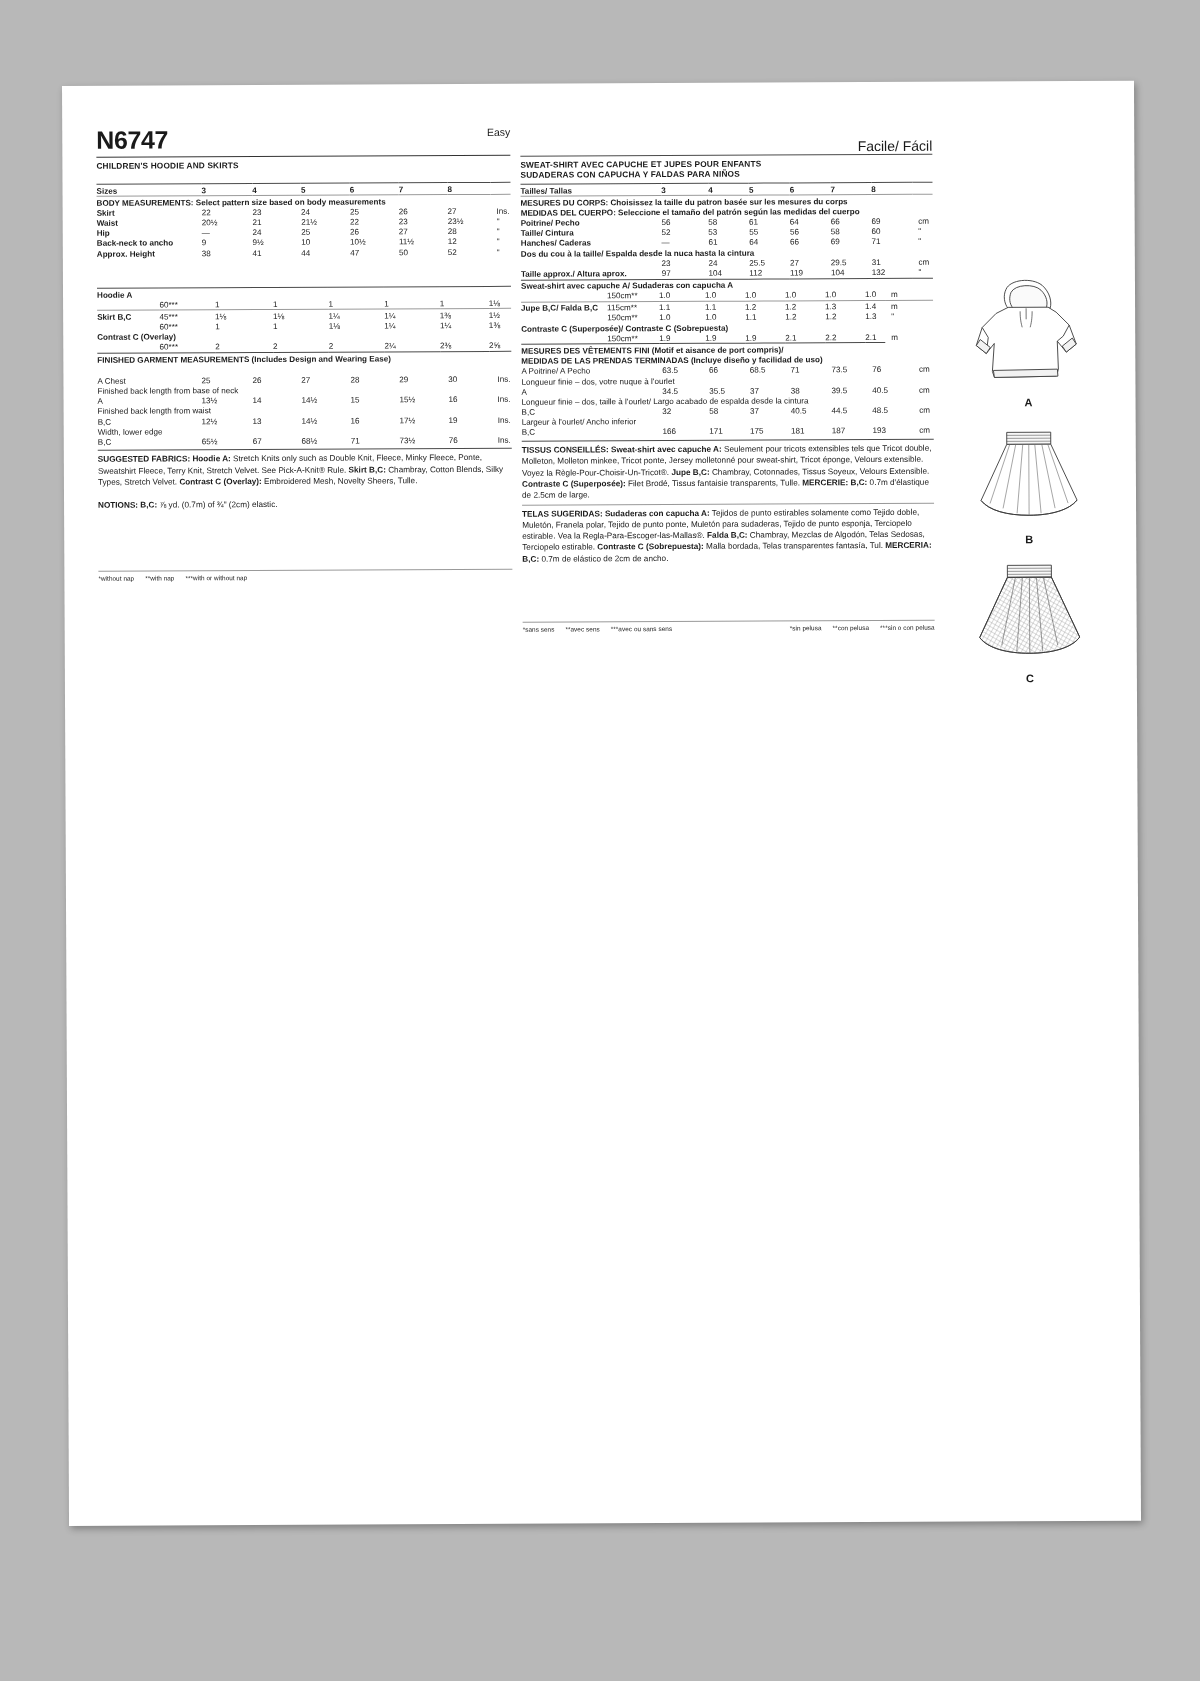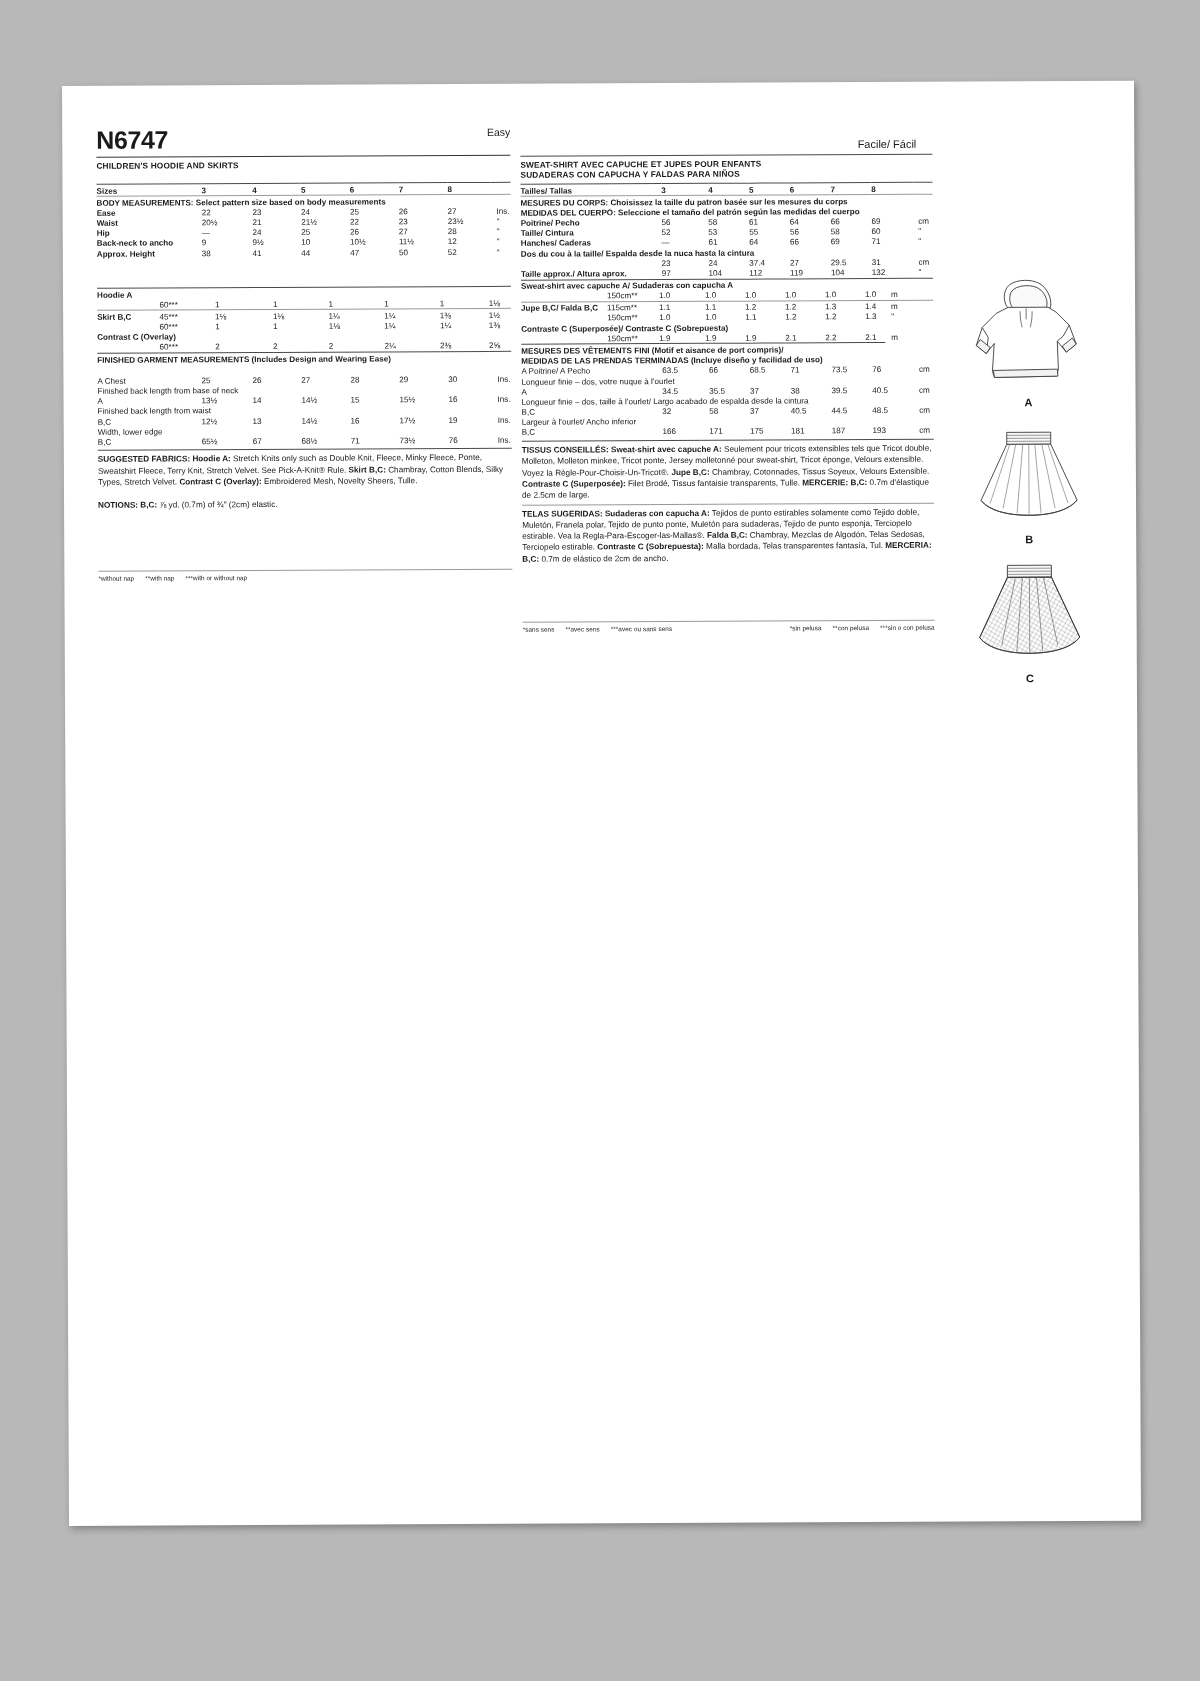--- a/index.html
+++ b/index.html
@@ -60,23 +60,23 @@
   .easy {
     position: absolute;
     right: 0;
     top: 0;
     font-size: 10.5px;
     color: #1a1a1a;
     margin-left: 44px;
   }
   .facile {
     position: absolute;
-    right: 16px;
+    right: 0;
     top: 14px;
-    font-size: 11px;
+    font-size: 14px;
     color: #1a1a1a;
   }
 
   
   table.t {
     width: 100%;
     border-collapse: collapse;
     font-size: 8.1px;
     color: #1a1a1a;
   }
@@ -154,21 +154,21 @@
           <td class="b num">6</td>
           <td class="b num">7</td>
           <td class="b num">8</td>
           <td class="unit"></td>
         </tr>
         <tr class="rthin">
           <td class="b" colspan="8">BODY MEASUREMENTS: Select pattern size based on body measurements</td>
         </tr>
 
         <tr>
-          <td class="b lbl">Ease</td>
+          <td class="b lbl">Skirt</td>
           <td class="num">22</td>
           <td class="num">23</td>
           <td class="num">24</td>
           <td class="num">25</td>
           <td class="num">26</td>
           <td class="num">27</td>
           <td class="unit">Ins.</td>
         </tr>
         <tr>
           <td class="b lbl">Waist</td>
@@ -441,21 +441,21 @@
           <td class="num">71</td>
           <td class="unit">"</td>
         </tr>
         <tr>
           <td class="b" colspan="8">Dos du cou à la taille/ Espalda desde la nuca hasta la cintura</td>
         </tr>
         <tr>
           <td></td>
           <td class="num">23</td>
           <td class="num">24</td>
-          <td class="num">37.4</td>
+          <td class="num">25.5</td>
           <td class="num">27</td>
           <td class="num">29.5</td>
           <td class="num">31</td>
           <td class="unit">cm</td>
         </tr>
         <tr>
           <td class="b lbl">Taille approx./ Altura aprox.</td>
           <td class="num">97</td>
           <td class="num">104</td>
           <td class="num">112</td>

